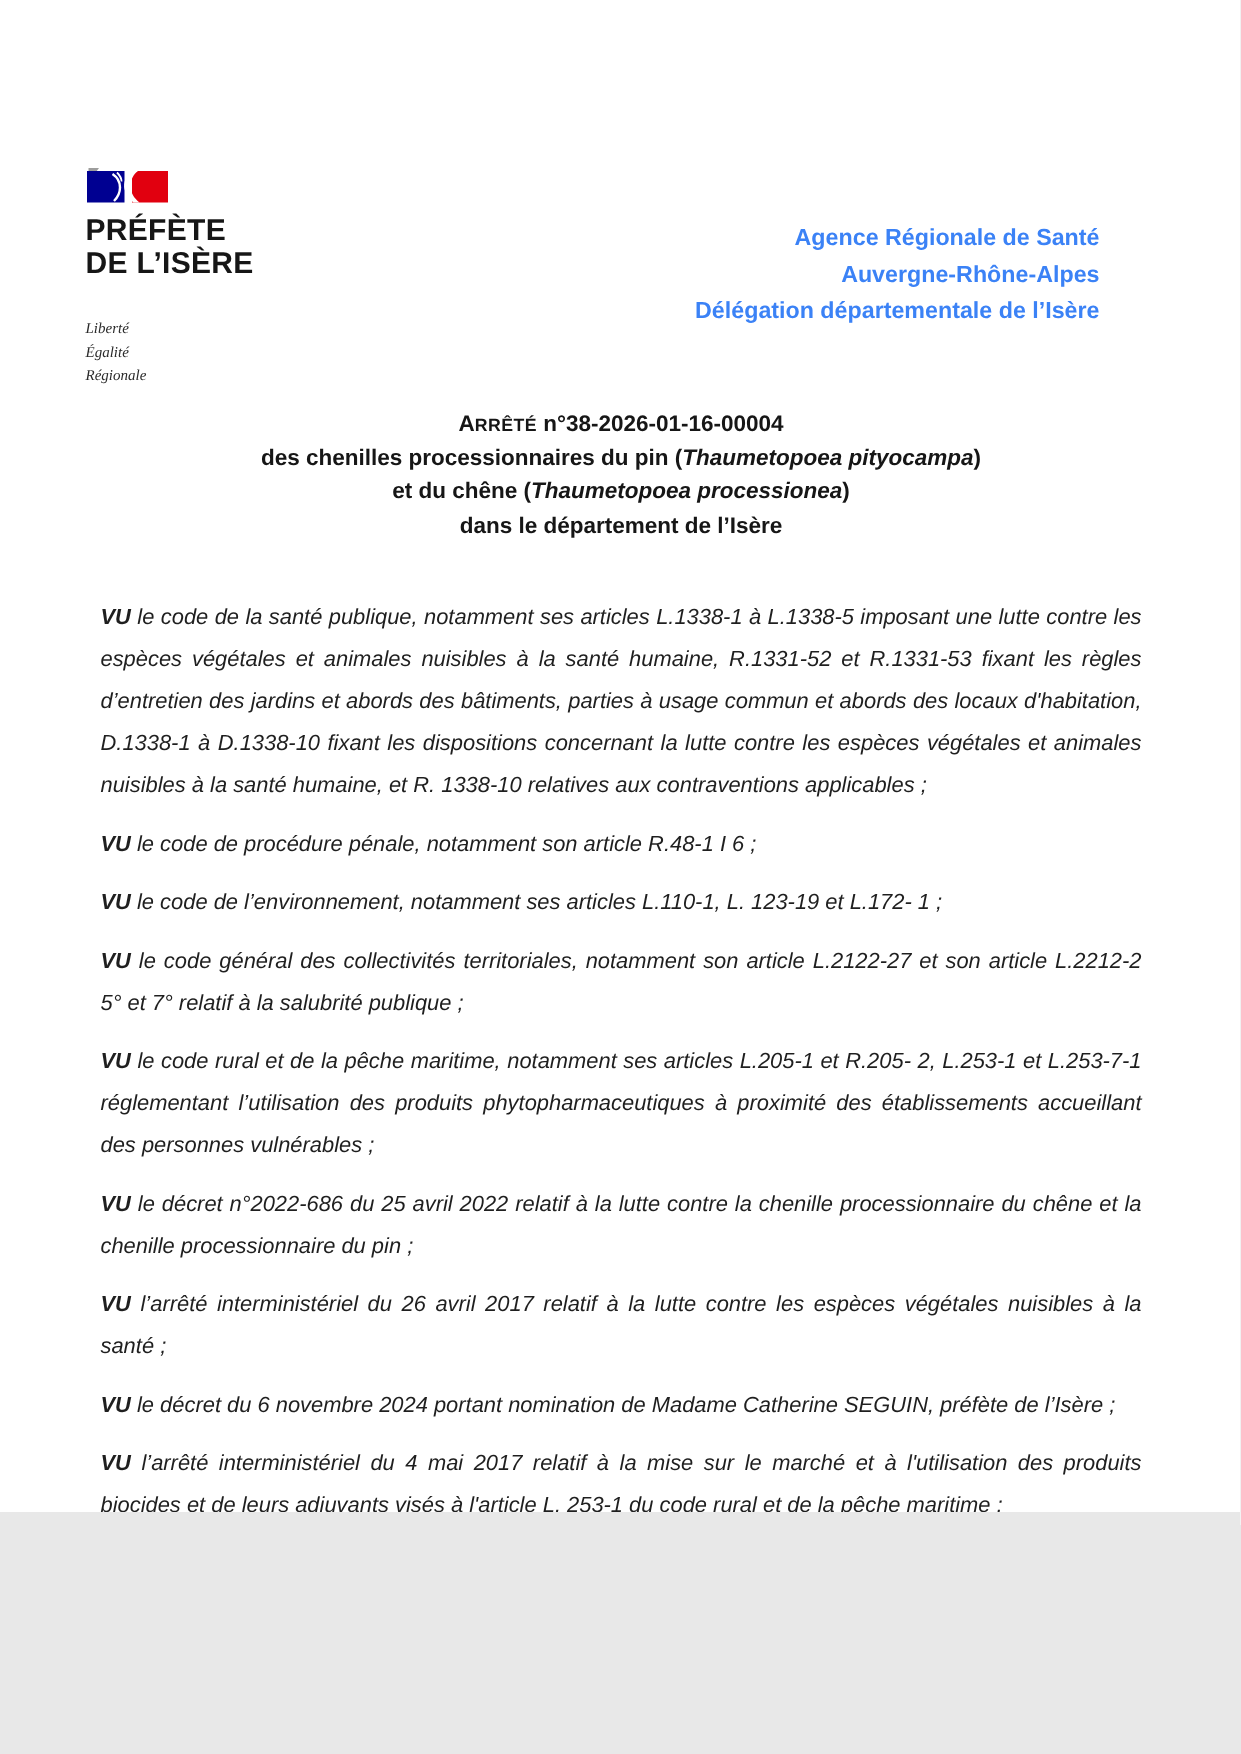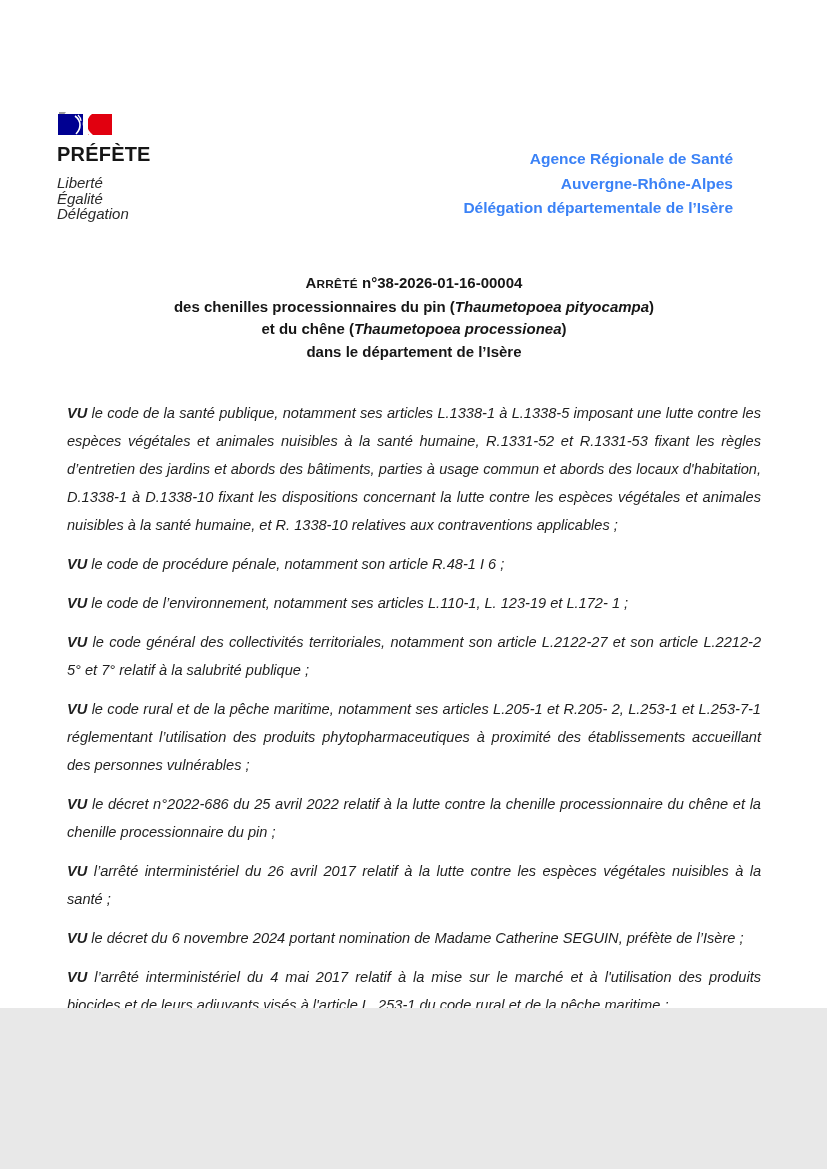--- a/index.html
+++ b/index.html
@@ -11,21 +11,21 @@
     background:#ffffff;
     font-family:"Liberation Sans", sans-serif;
     color:#1c1c1c;
     overflow:hidden;
   }
 
   
   .logo-block{position:absolute;left:57px;top:112px;width:200px;}
   .marianne-flag{display:block;margin-bottom:6px;}
   .logo-name{font-weight:bold;font-size:20px;line-height:22px;letter-spacing:0.2px;color:#161616;}
-  .motto{margin-top:10px;font-family:Liberation Sans, sans-serif;font-style:italic;font-size:15px;line-height:15.5px;color:#2a2a2a;}
+  .motto{margin-top:25px;font-family:Liberation Serif, serif;font-style:italic;font-size:10px;line-height:15.5px;color:#2a2a2a;}
 
   .agency{
     position:absolute;top:147px;right:94px;
     text-align:right;
     font-weight:bold;font-size:15.5px;line-height:24.5px;color:#3b82f6;
   }
 
   
   .content{position:absolute;left:67px;top:272px;width:694px;}
 
@@ -54,25 +54,26 @@
     <svg class="marianne-flag" width="56" height="25" viewBox="0 0 56 25" aria-hidden="true">
       <polygon points="2,0 9,0 6,4 2,4" fill="#9d9d9c"></polygon>
       <rect x="1" y="2" width="25" height="21" fill="#000091"></rect>
       <rect x="31" y="2" width="24" height="21" fill="#E1000F"></rect>
       <path d="M31,2 c-4,3 -6,8 -5,12 c1,4 3,7 6,9 l4,0 c-4,-3 -6,-7 -6,-11 c0,-4 2,-8 5,-10 z" fill="#ffffff"></path>
       <path d="M18,4 c3,2 5,5 5,9 c0,4 -2,7 -4,9" stroke="#ffffff" stroke-width="1.6" fill="none"></path>
       <path d="M21,3 c2,2 3,4 3,6" stroke="#ffffff" stroke-width="1.2" fill="none"></path>
     </svg>
     <div class="logo-name">
       <div>PRÉFÈTE</div>
+      <div>DE L’ISÈRE</div>
     </div>
     <div class="motto">
       <div>Liberté</div>
       <div>Égalité</div>
-      <div>Délégation</div>
+      <div>Régionale</div>
     </div>
   </div>
 
   <div class="agency">
     <div>Agence Régionale de Santé</div>
     <div>Auvergne-Rhône-Alpes</div>
     <div>Délégation départementale de l’Isère</div>
   </div>
 
   <div class="content">

